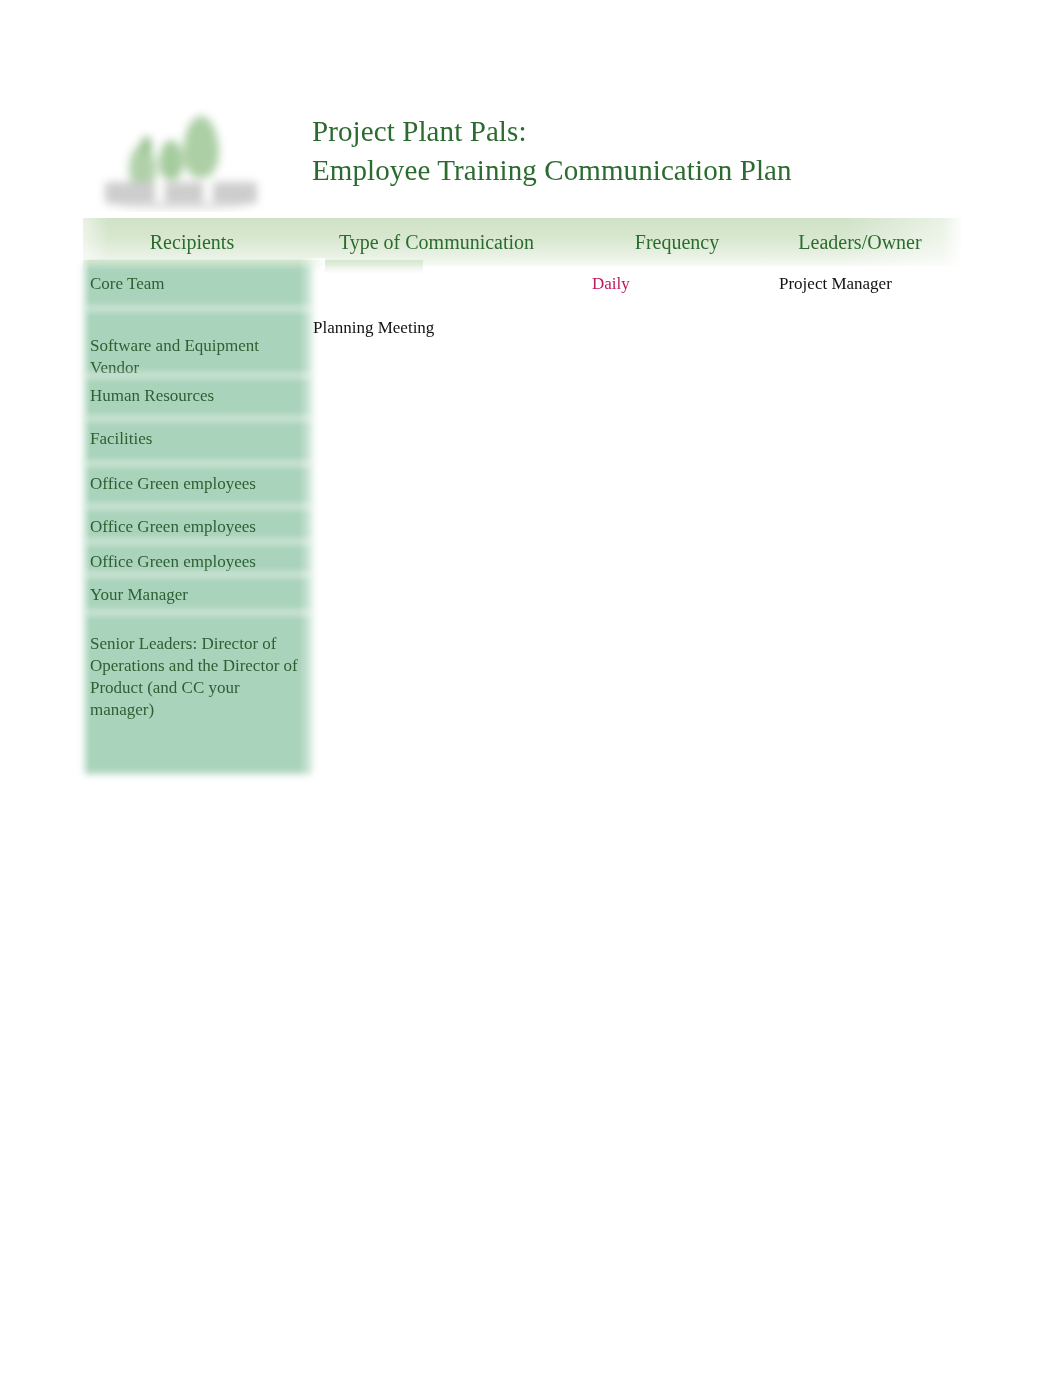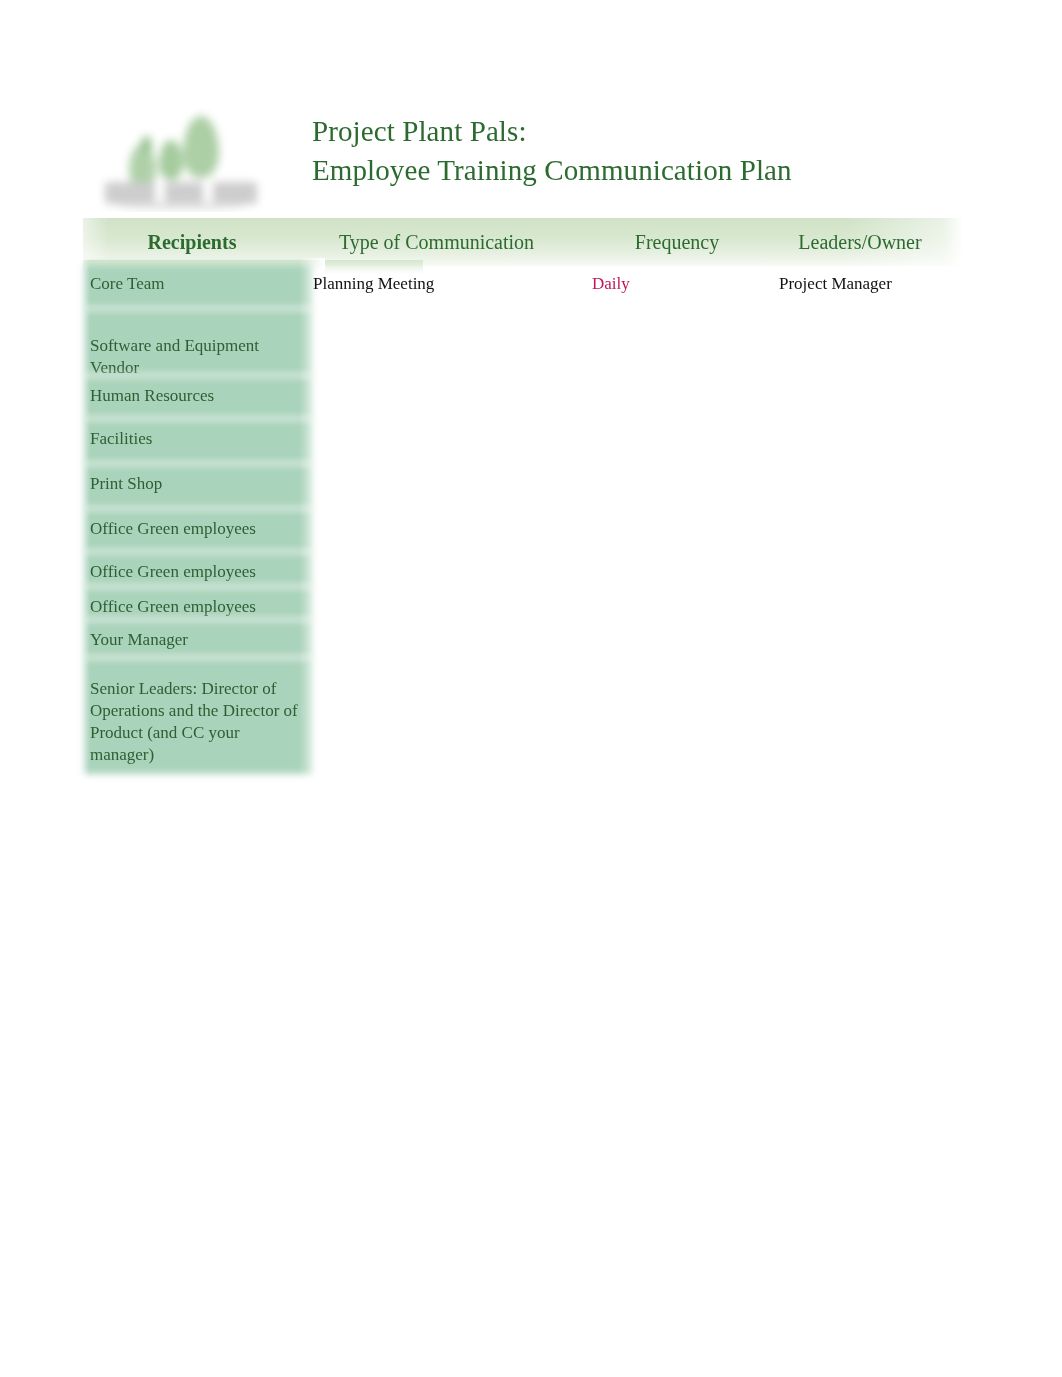--- a/index.html
+++ b/index.html
@@ -136,21 +136,21 @@
   }
   .hcell {
     position: absolute;
     top: 11px;
     color: #2c6b2f;
     font-size: 20px;
     line-height: 26px;
     text-align: center;
     white-space: nowrap;
   }
-  .hcell.c0 { left: 83px;  width: 218px; font-weight: bold; }
+  .hcell.c0 { left: 83px;  width: 218px; }
   .hcell.c1 { left: 314px; width: 245px; }
   .hcell.c2 { left: 592px; width: 170px; }
   .hcell.c3 { left: 775px; width: 170px; }
 
   
   .recip-col {
     position: absolute;
     left: 83px;
     top: 46px;
     width: 230px;
@@ -200,20 +200,21 @@
   }
   .cell.recipients {
     left: 90px;
     width: 210px;
     color: #2e5f33;
   }
   .cell.type {
     left: 313px;
     width: 265px;
     color: #121212;
+    margin-top: 44px;
   }
   .cell.freq {
     left: 592px;
     width: 160px;
     color: #be185d;
   }
   .cell.owner {
     left: 779px;
     width: 200px;
     color: #121212;
@@ -281,27 +282,20 @@
         <div class="cell freq" style="top: 9px;"></div>
         <div class="cell owner" style="top: 9px;"></div>
       </div>
       <div class="prow" style="height: 45px;">
         <div class="sep"></div>
         <div class="cell recipients" style="top: 9px;">Facilities</div>
         <div class="cell type" style="top: 9px;"></div>
         <div class="cell freq" style="top: 9px;"></div>
         <div class="cell owner" style="top: 9px;"></div>
       </div>
-      <div class="prow" style="height: 45px;">
-        <div class="sep"></div>
-        <div class="cell recipients" style="top: 9px;">Print Shop</div>
-        <div class="cell type" style="top: 9px;"></div>
-        <div class="cell freq" style="top: 9px;"></div>
-        <div class="cell owner" style="top: 9px;"></div>
-      </div>
       <div class="prow" style="height: 43px;">
         <div class="sep"></div>
         <div class="cell recipients" style="top: 9px;">Office Green employees</div>
         <div class="cell type" style="top: 9px;"></div>
         <div class="cell freq" style="top: 9px;"></div>
         <div class="cell owner" style="top: 9px;"></div>
       </div>
       <div class="prow" style="height: 35px;">
         <div class="sep"></div>
         <div class="cell recipients" style="top: 9px;">Office Green employees</div>

